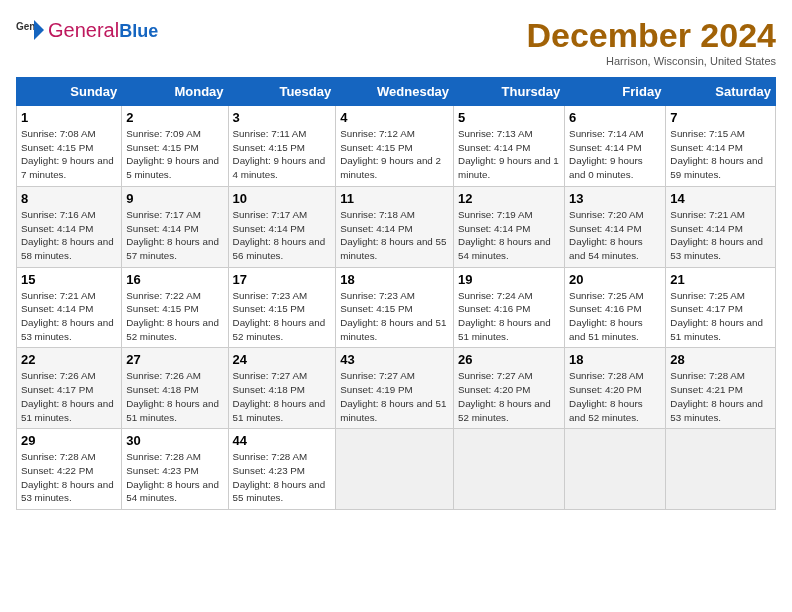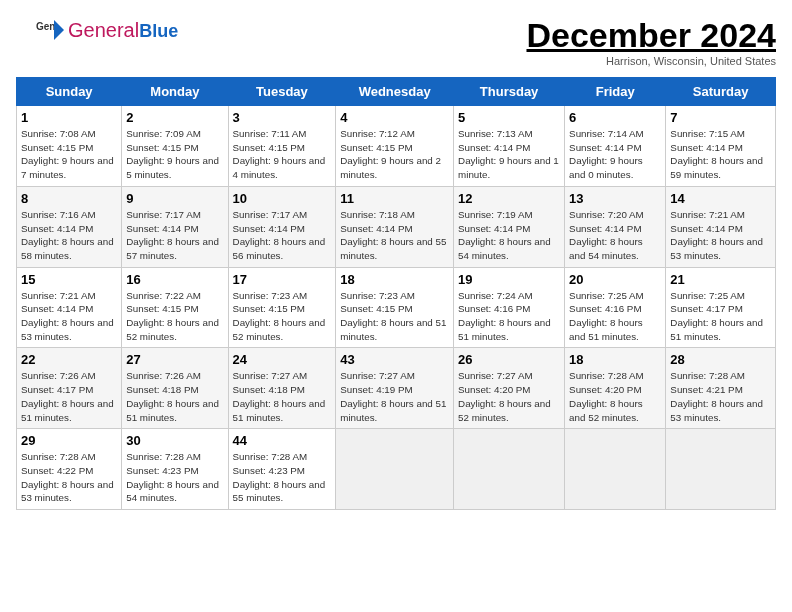--- a/index.html
+++ b/index.html
@@ -13,21 +13,20 @@
     .header-area {
       display: flex;
       justify-content: space-between;
       align-items: flex-start;
       margin-bottom: 10px;
     }
     .logo {
       display: flex;
       align-items: center;
       gap: 4px;
-      margin-left: 20px;
     }
     .logo-text-general {
       font-size: 20px;
       font-weight: normal;
       color: #be185d;
     }
     .logo-text-blue {
       font-size: 18px;
       font-weight: bold;
       color: #1565c0;
@@ -36,37 +35,36 @@
     .logo-icon {
       width: 28px;
       height: 28px;
     }
     .title-block {
       text-align: right;
     }
     .main-title {
       font-size: 34px;
       font-weight: bold;
-      color: #000000;
-      text-decoration: underline;
+      color: #a16207;
     }
     .sub-title {
       font-size: 11px;
       color: #555;
     }
     table {
       width: 100%;
       border-collapse: collapse;
       font-size: 10.5px;
     }
     thead th {
       background: #1565c0;
       color: #fff;
       padding: 6px 4px;
-      text-align: center;
+      text-align: right;
       font-size: 13px;
       font-weight: bold;
       border: 1px solid #1565c0;
     }
     tbody td {
       border: 1px solid #ccc;
       vertical-align: top;
       padding: 4px 4px;
       min-height: 70px;
       background: #fff;

